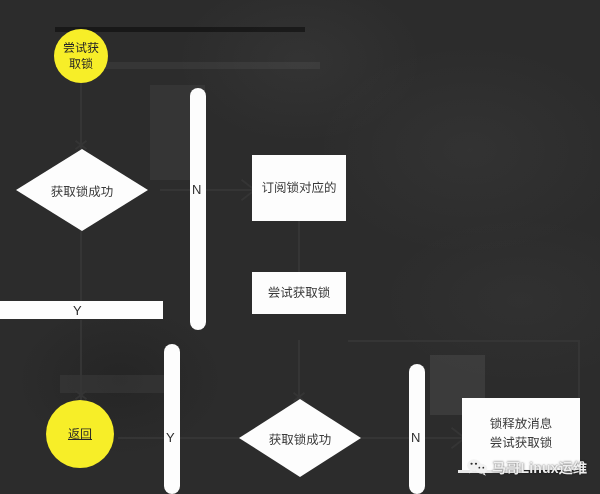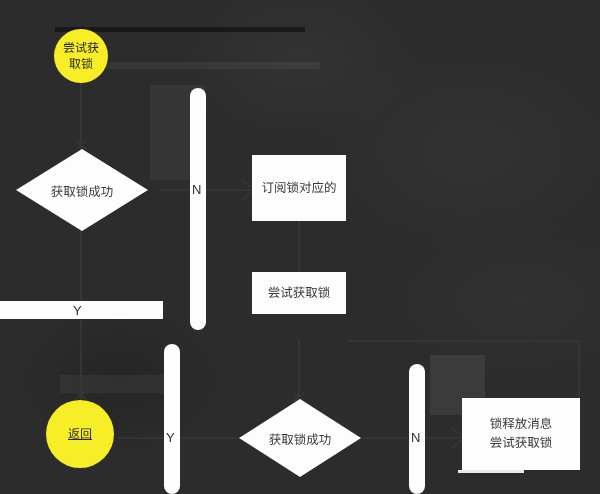--- a/index.html
+++ b/index.html
@@ -194,14 +194,27 @@
       <div>锁释放消息</div>
       <div>尝试获取锁</div>
     </div>
   </div>
 
   <div class="node circle" style="left:46px;top:400px;width:68px;height:68px;text-decoration:underline;">
     <div>返回</div>
   </div>
 
   <div class="wm-line"></div>
+  <div class="watermark" style="left:466px;top:457px;">
+    <svg class="wm-icon" viewBox="0 0 30 24">
+      <ellipse cx="11" cy="9.5" rx="9.5" ry="8" fill="#f2f2f2"></ellipse>
+      <path d="M6 16 L4 21 L9 18 Z" fill="#f2f2f2"></path>
+      <circle cx="7.6" cy="7.6" r="1.5" fill="#2c2c2c"></circle>
+      <circle cx="13.6" cy="7.6" r="1.5" fill="#2c2c2c"></circle>
+      <ellipse cx="21" cy="14.5" rx="8" ry="6.8" fill="#f2f2f2"></ellipse>
+      <path d="M25 20 L27 24 L22.5 21.5 Z" fill="#f2f2f2"></path>
+      <circle cx="18.2" cy="13" r="1.2" fill="#2c2c2c"></circle>
+      <circle cx="23.6" cy="13" r="1.2" fill="#2c2c2c"></circle>
+    </svg>
+    <span>马哥Linux运维</span>
+  </div>
 
 </div>
 
 </body></html>

